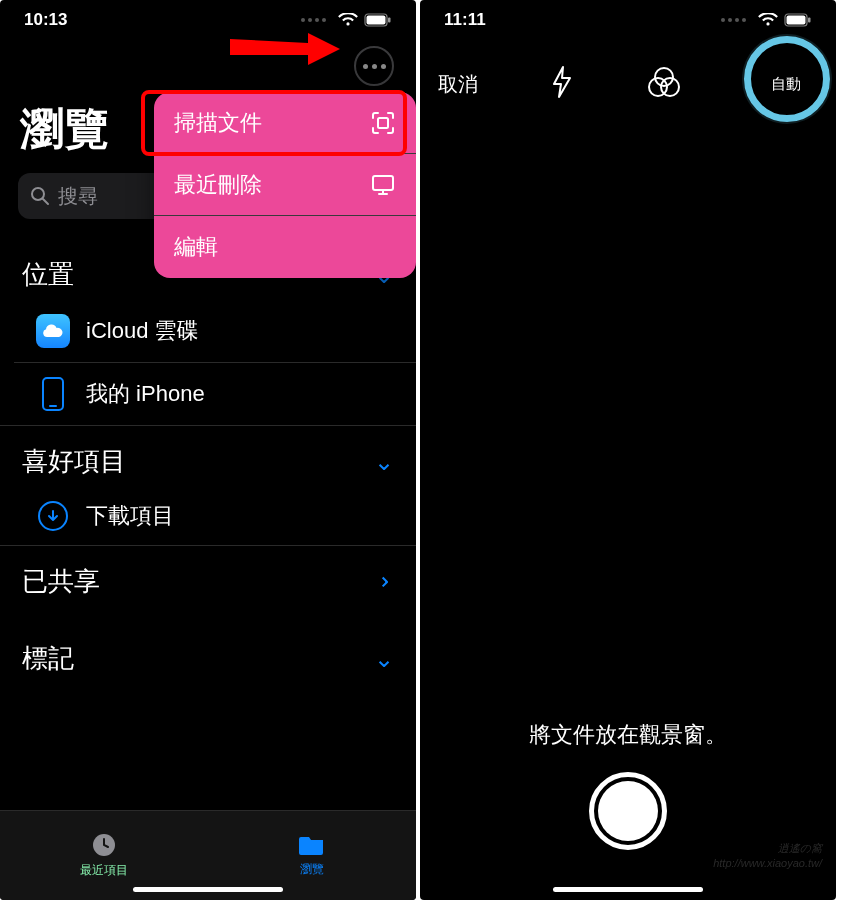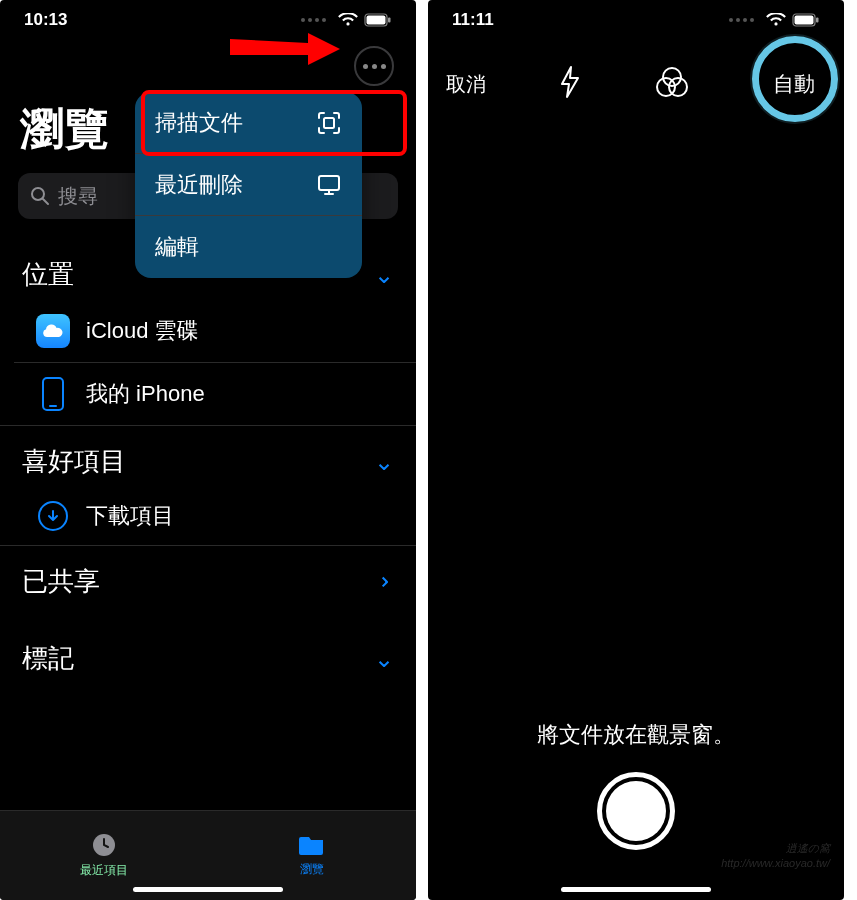--- a/index.html
+++ b/index.html
@@ -6,21 +6,21 @@
   body {
     width: 857px;
     height: 900px;
     background: #fff;
     font-family: -apple-system, "Helvetica Neue", Arial, sans-serif;
     position: relative;
     overflow: hidden;
   }
   .phones {
     display: flex;
-    gap: 12px;
+    gap: 4px;
     padding: 0;
     align-items: flex-end;
   }
   .phone {
     width: 416px;
     height: 900px;
     background: #000;
     color: #fff;
     position: relative;
     border-radius: 4px;
@@ -74,23 +74,23 @@
     display:flex;
     align-items:center;
     padding:0 12px;
     color:#8e8e93;
     font-size:20px;
     gap:8px;
   }
   
   .popover {
     position:absolute;
-    top:92px; left:135px;
-    width:227px;
-    background:#0c4a6e;
+    top:92px; left:154px;
+    width:262px;
+    background:#ec4899;
     border-radius:16px;
     overflow:hidden;
     z-index:5;
     box-shadow:0 6px 24px rgba(0,0,0,.5);
   }
   .pop-item {
     height:62px;
     display:flex;
     align-items:center;
     justify-content:space-between;
@@ -159,21 +159,21 @@
     padding:10px 18px 0 18px;
     height:70px;
     margin-top:4px;
   }
   .scan-cancel{font-size:20px;}
   .flash{color:#fff;}
   .filter-ic{color:#fff;}
   .auto-btn{
     width:64px;height:44px;
     display:flex;align-items:center;justify-content:center;
-    font-size:21px;font-weight:500;
+    font-size:15px;font-weight:500;
     position:relative;
   }
   .auto-ring{
     position:absolute;top:36px;right:6px;
     width:86px;height:86px;border-radius:50%;
     border:7px solid #66c7e6;
     pointer-events:none;
     box-shadow:0 0 0 2px rgba(102,199,230,.15);
   }
   .scan-hint{

